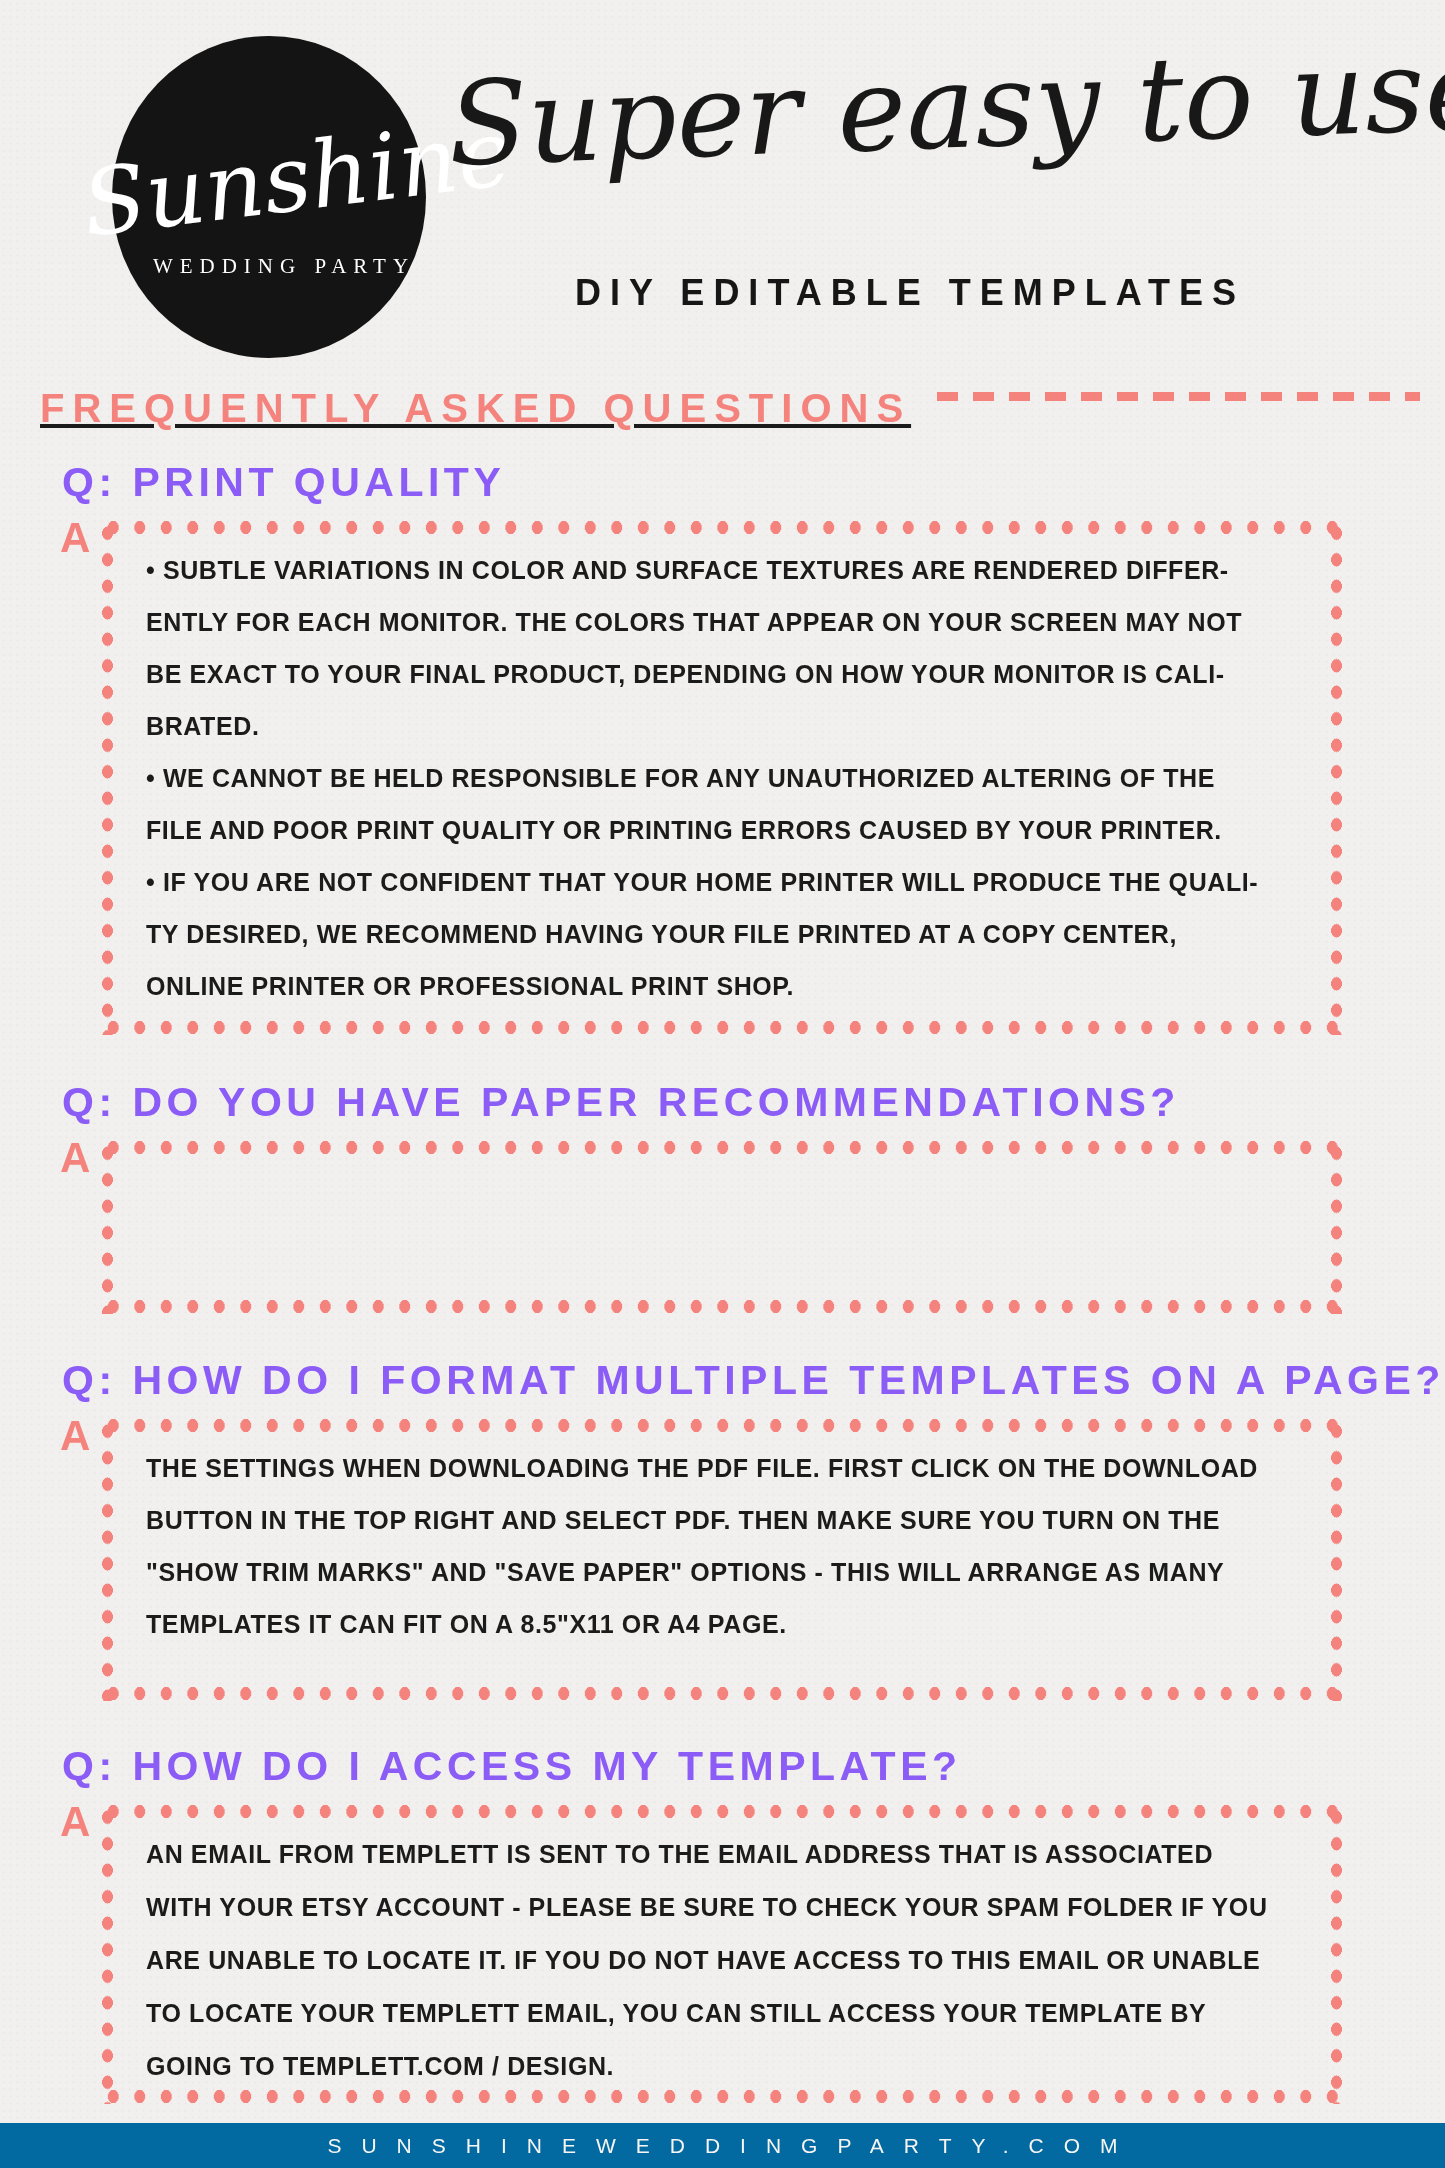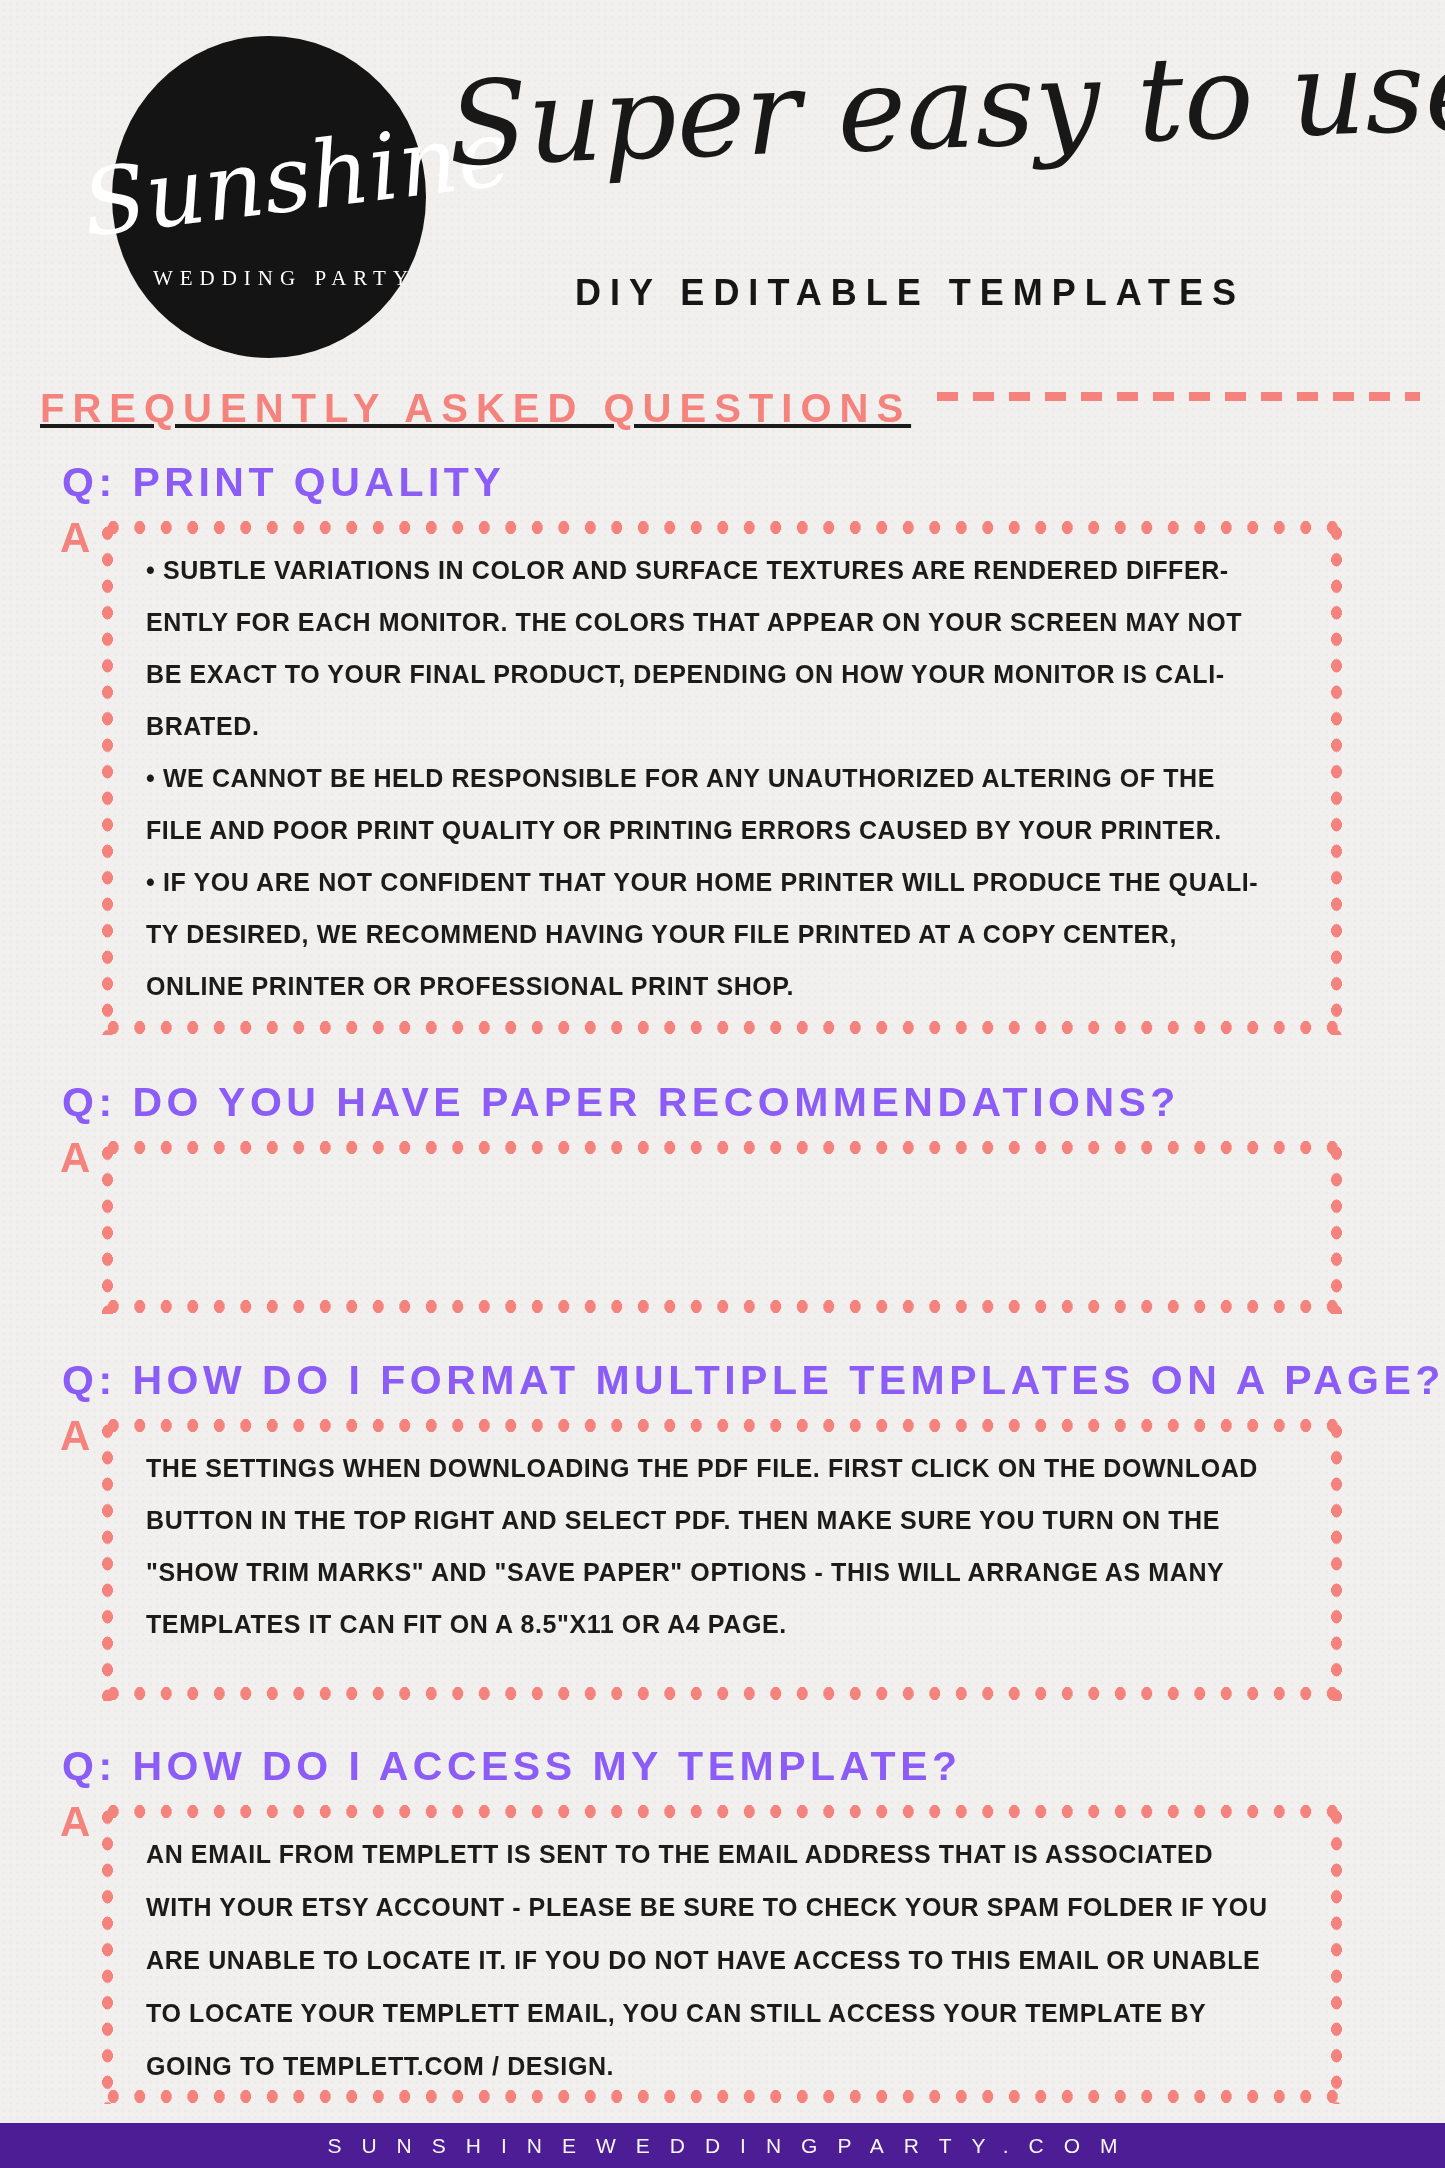--- a/index.html
+++ b/index.html
@@ -18,21 +18,21 @@
     left:112px;top:36px;width:314px;height:322px;border-radius:50%;
     background:#141414;
   }
   .logo-script{
     position:absolute;left:-30px;top:92px;width:380px;
     font-family:"DejaVu Serif",serif;font-style:italic;
     font-size:92px;color:#ffffff;transform:rotate(-7deg);
     white-space:nowrap;
   }
   .logo-sub{
-    position:absolute;left:30px;right:0;top:230px;text-align:center;
+    position:absolute;left:30px;right:0;top:218px;text-align:center;
     font-family:"Liberation Serif",serif;font-size:21px;color:#ffffff;
     letter-spacing:7px;white-space:nowrap;
   }
   .title-script{
     left:448px;top:40px;width:960px;
     font-family:"DejaVu Serif",serif;font-style:italic;
     font-size:116px;color:#181818;white-space:nowrap;
     transform:rotate(-2deg);
   }
   .subtitle{
@@ -85,21 +85,21 @@
     position:relative;padding:24px 40px 0 46px;
     font-size:25px;font-weight:700;letter-spacing:0.6px;color:#1b1b1b;
   }
   .a-line{white-space:nowrap;}
   .lh52 .a-line{line-height:52px;}
   .lh53 .a-line{line-height:53px;}
   .lh56 .a-line{line-height:56px;}
 
   
   .footer{
-    left:0;right:0;top:2123px;bottom:0;background:#4c1d95;
+    left:0;right:0;top:2123px;bottom:0;background:#0369a1;
     display:flex;align-items:center;justify-content:center;
   }
   .footer-text{
     font-size:21px;letter-spacing:20px;color:#f7f6f4;white-space:nowrap;
     text-indent:20px;
   }
 </style>
 </head>
 <body>
 

